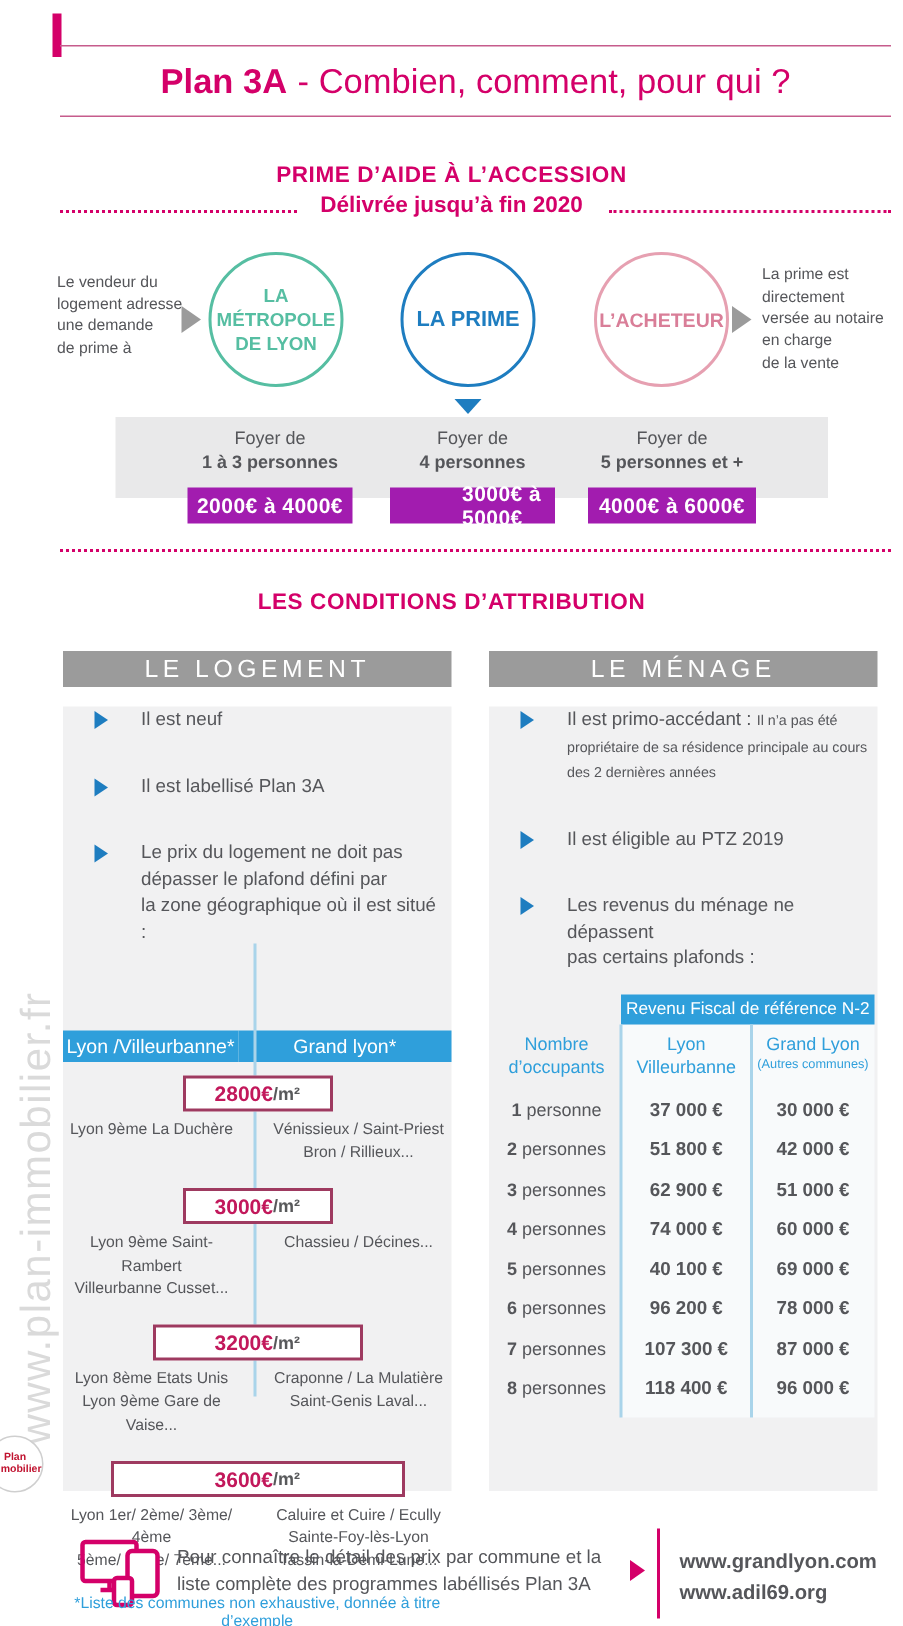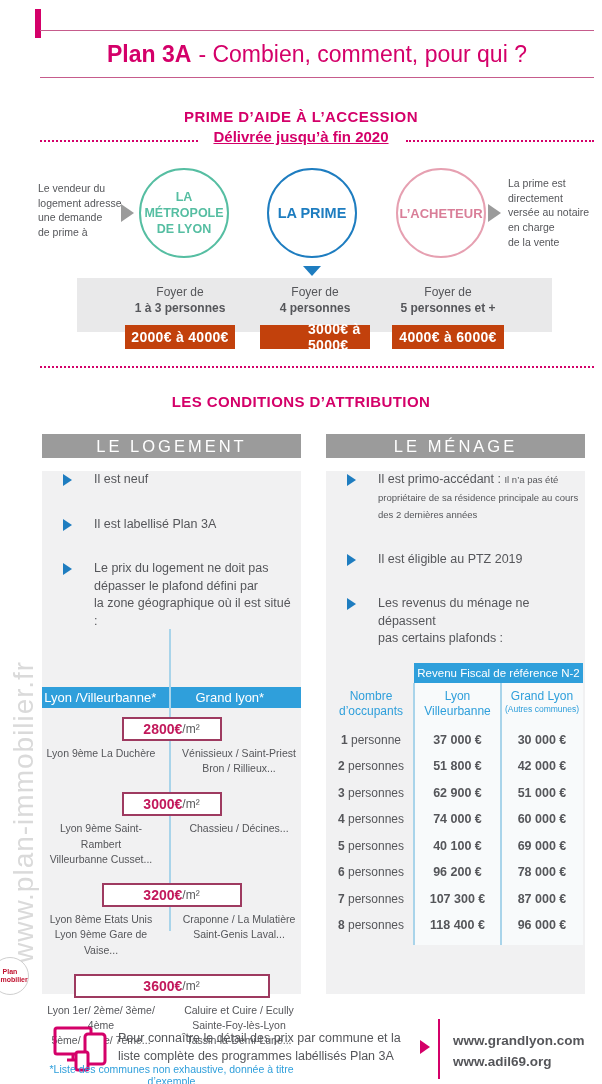--- a/index.html
+++ b/index.html
@@ -19,21 +19,21 @@
     display:flex; align-items:center; justify-content:center; gap:7px;
     color:#D40069; font-size:23px;
   }
   .title-bold { font-weight:800; }
   .title-rest { font-weight:500; }
 
   
   .prime-heading { position:absolute; left:0; top:108px; width:100%; text-align:center;
     color:#D40069; font-weight:bold; font-size:15px; letter-spacing:.4px; }
   .prime-sub { position:absolute; left:0; top:128px; width:100%; text-align:center;
-    color:#D40069; font-weight:600; font-size:15px;text-decoration:underline; }
+    color:#D40069; font-weight:600; font-size:15px; }
   .dots { position:absolute; border-top:2.5px dotted #D40069; height:0; }
   .dots-left  { left:40px;  top:140px; width:158px; }
   .dots-right { left:406px; top:140px; width:188px; }
 
   .seller-text { position:absolute; left:38px; top:181px; width:92px; font-size:10.5px; line-height:1.4; }
   .notary-text { position:absolute; left:508px; top:176px; width:92px; font-size:10.5px; line-height:1.4; }
 
   .arrow-right { width:0; height:0; border-top:9px solid transparent; border-bottom:9px solid transparent; }
   .arrow-gray-1 { position:absolute; left:121px; top:204px; border-left:13px solid #9B9B9B; }
   .arrow-gray-2 { position:absolute; left:488px; top:204px; border-left:13px solid #9B9B9B; }
@@ -46,21 +46,21 @@
   .circle-acheteur  { left:396px; top:168px; border:2px solid #E6A0B1; color:#D97E98; font-size:13px; }
   .tri-down { position:absolute; left:303px; top:266px; width:0; height:0;
     border-left:9px solid transparent; border-right:9px solid transparent; border-top:10px solid #1E7DC0; }
 
   .band { position:absolute; left:77px; top:278px; width:475px; height:54px; background:#E9E9EA; }
   .tier-label { position:absolute; top:285px; text-align:center; font-size:12px; color:#55565A; line-height:1.3; }
   .tier-label .l2 { font-weight:bold; }
   .tl0 { left:117px; width:126px; }
   .tl1 { left:252px; width:126px; }
   .tl2 { left:382px; width:132px; }
-  .tier-amount { position:absolute; top:325px; height:24px; background:#c2410c; color:#fff;
+  .tier-amount { position:absolute; top:325px; height:24px; background:#a21caf; color:#fff;
     font-weight:bold; font-size:14px; display:flex; align-items:center; justify-content:center; letter-spacing:.3px; }
   .ta0 { left:125px; width:110px; }
   .ta1 { left:260px; width:110px;padding-left:48px; }
   .ta2 { left:392px; width:112px; }
 
   .dots-sep { left:40px; top:366px; width:554px; }
 
   
   .cond-heading { position:absolute; left:0; top:393px; width:100%; text-align:center;
     color:#D40069; font-weight:bold; font-size:15px; letter-spacing:.4px; }
@@ -79,21 +79,21 @@
   .mt1 { margin-top:13px; } .mt2 { margin-top:27px; } .mt3 { margin-top:27px; }
 
   
   .zone-headers { display:flex; justify-content:space-between; margin-top:17px; }
   .zh { background:#2F9FDB; color:#fff; font-size:13px; height:21px; line-height:21px; text-align:center;margin-top:40px; }
   .zh-left { width:118px; } .zh-right { width:144px; }
   .zone-divider { position:absolute; left:127px; top:158px; width:2px; height:302px; background:#A9D4EA; }
   .price-box { margin:9px auto 5px; background:#fff; border:2px solid #9E3A60; height:24px;
     display:flex; align-items:center; justify-content:center; position:relative; z-index:2; }
   .price-box .price { color:#C2185B; font-weight:bold; font-size:14px; }
-  .price-box .unit  { color:#58595B; font-weight:normal; font-size:12px; }
+  .price-box .unit  { color:#58595B; font-weight:bold; font-size:12px; }
   .pbw-s { width:100px; } .pbw-m { width:140px; } .pbw-l { width:196px; }
   .zone-cols { display:flex; }
   .zone-left  { width:118px; text-align:center; font-size:10.5px; line-height:1.45; }
   .zone-right { width:124px; margin-left:auto; text-align:center; font-size:10.5px; line-height:1.45; }
   .log-note { margin-top:15px; text-align:center; color:#2F9FDB; font-size:10.5px; position:relative; z-index:2; }
 
   
   .tbl { margin-top:15px; position:relative; margin-left:2px; margin-right:2px; font-size:12px; }
   .tbl-colbg { position:absolute; left:86px; right:0; top:20px; bottom:0; background:#F8FAFB; }
   .vline { position:absolute; top:20px; bottom:0; width:2px; background:#A9D4EA; }

